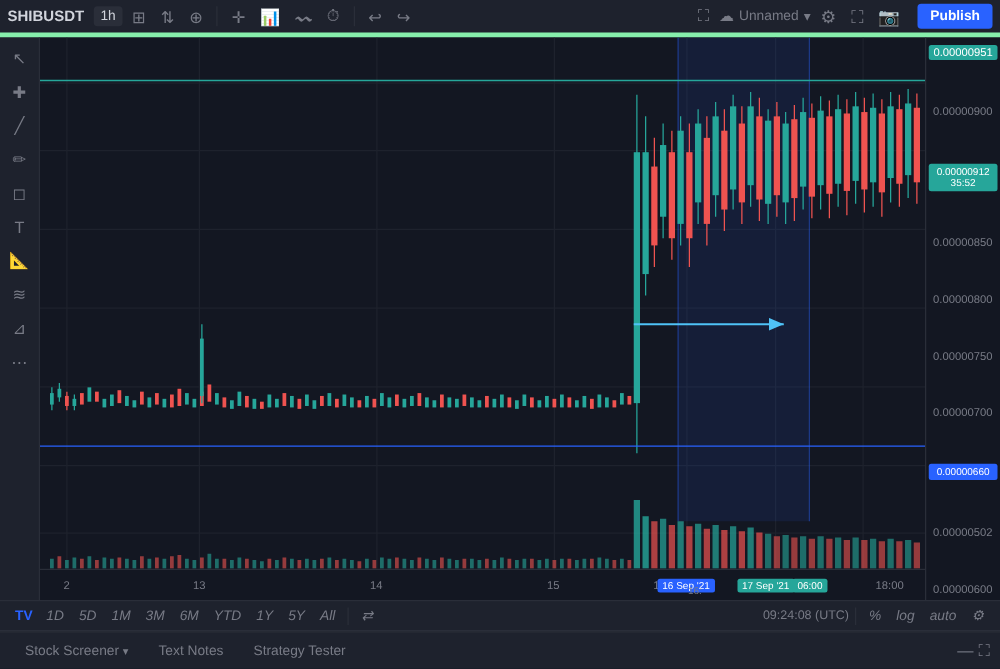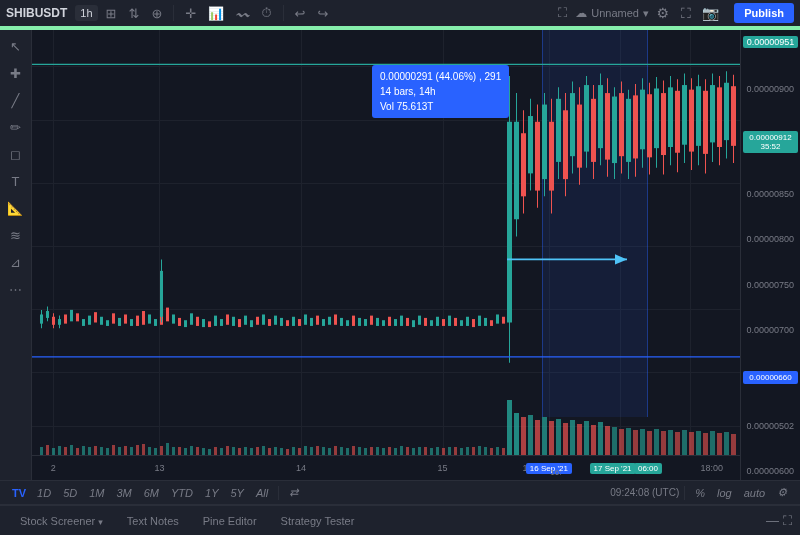--- a/index.html
+++ b/index.html
@@ -203,25 +203,20 @@
   <div class="grid-line-v" style="left:3%"></div>
   <div class="grid-line-v" style="left:18%"></div>
   <div class="grid-line-v" style="left:38%"></div>
   <div class="grid-line-v" style="left:58%"></div>
   <div class="grid-line-v" style="left:73%"></div>
   <div class="grid-line-v" style="left:83%"></div>
   <div class="grid-line-v" style="left:93%"></div>
 
   <div class="highlight-region" style="left:72%; top:0; right:13%; bottom:14%;"></div>
 
-  <div class="price-tooltip" style="left:340px; top:35px;">
-    <div>0.00000291 (44.06%) , 291</div>
-    <div>14 bars, 14h</div>
-    <div>Vol 75.613T</div>
-  </div>
 
   <svg id="candles-svg" viewBox="0 0 708 340" preserveAspectRatio="none" style="position:absolute;left:0;top:0;right:0;bottom:30px;width:100%;height:calc(100% - 60px);">
     <defs>
       <marker id="arrowhead" markerWidth="8" markerHeight="6" refX="8" refY="3" orient="auto">
         <polygon points="0 0, 8 3, 0 6" fill="#4fc3f7"></polygon>
       </marker>
     </defs>
 
     <g fill="none">
 
@@ -576,23 +571,20 @@
 
 <div id="bottom-tabs">
   <button class="tab-item">
     <span>Stock Screener</span>
     <span class="tab-dropdown">▾</span>
   </button>
   <button class="tab-item">
     <span>Text Notes</span>
   </button>
   <button class="tab-item">
-    <span>Pine Editor</span>
-  </button>
-  <button class="tab-item">
     <span>Strategy Tester</span>
   </button>
   <div class="tab-spacer"></div>
   <div class="tab-icons">
     <button class="tab-icon-btn">—</button>
     <button class="tab-icon-btn">⛶</button>
   </div>
 </div>
 
 </body></html>

